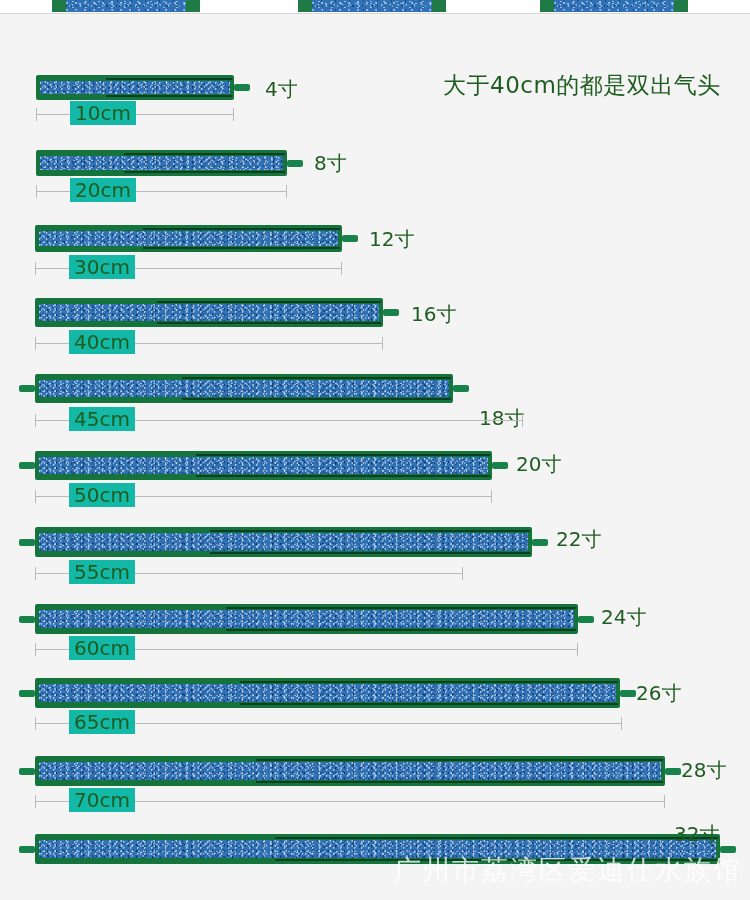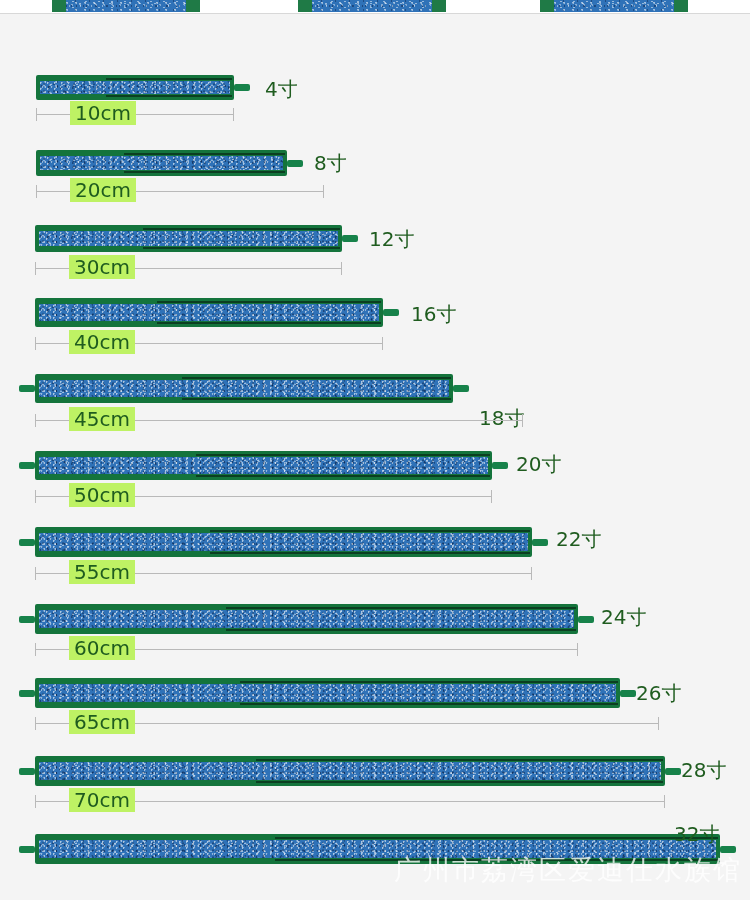--- a/index.html
+++ b/index.html
@@ -151,21 +151,21 @@
     width: 1px;
     height: 13px;
     background: #b9b9b9;
   }
   .dim .cap.l { left: 0; }
   .dim .cap.r { right: 0; }
   .dim .val {
     position: absolute;
     top: -6px;
     left: 34px;
-    background: #bef264;
+    background: #14b8a6;
     padding: 0 5px;
     color: #1f5c1f;
     font-size: 20px;
     white-space: nowrap;
     font-family: "DejaVu Sans", sans-serif;
   }
 
   .watermark {
     position: absolute;
     color: rgba(255,255,255,.78);
@@ -194,20 +194,21 @@
     <div class="photo-thumb" style="left: 540px; width: 148px;">
       <div class="pbar"></div>
       <div class="pcap l"></div>
       <div class="pcap r"></div>
     </div>
   </div>
 <div class="strip-rule"></div>
 
 <div class="chart">
 
+  <div class="headline" id="headline" style="left: 443px; top: 56px;">大于40cm的都是双出气头</div>
 
   <div id="rows-host">
       <div class="row">
         <div class="stone" style="left: 36px; top: 61px; width: 198px; height: 25px;">
           <div class="core"></div>
           <div class="seam"></div>
           <div class="seam b"></div>
         </div>
         <div class="nozzle" style="left: 234px; top: 70px;"></div>
         <div class="size-label" style="left: 265px; top: 62px;">4寸</div>
@@ -219,21 +220,21 @@
         </div>
       </div>
       <div class="row">
         <div class="stone" style="left: 36px; top: 136px; width: 251px; height: 26px;">
           <div class="core"></div>
           <div class="seam"></div>
           <div class="seam b"></div>
         </div>
         <div class="nozzle" style="left: 287px; top: 145.5px;"></div>
         <div class="size-label" style="left: 314px; top: 136px;">8寸</div>
-        <div class="dim" style="left: 36px; top: 170px; width: 251px; padding-left: 37px;">
+        <div class="dim" style="left: 36px; top: 170px; width: 251px;">
           <div class="line"></div>
           <div class="cap l"></div>
           <div class="cap r"></div>
           <div class="val">20cm</div>
         </div>
       </div>
       <div class="row">
         <div class="stone" style="left: 35px; top: 211px; width: 307px; height: 27px;">
           <div class="core"></div>
           <div class="seam"></div>
@@ -297,21 +298,21 @@
       </div>
       <div class="row">
         <div class="stone" style="left: 35px; top: 513px; width: 497px; height: 30px;">
           <div class="core"></div>
           <div class="seam"></div>
           <div class="seam b"></div>
         </div>
         <div class="nozzle" style="left: 532px; top: 524.5px;"></div>
         <div class="nozzle" style="left: 19px; top: 524.5px;"></div>
         <div class="size-label" style="left: 556px; top: 512px;">22寸</div>
-        <div class="dim" style="left: 35px; top: 552px; width: 497px;">
+        <div class="dim" style="left: 35px; top: 552px; width: 428px;">
           <div class="line"></div>
           <div class="cap l"></div>
           <div class="cap r"></div>
           <div class="val">55cm</div>
         </div>
       </div>
       <div class="row">
         <div class="stone" style="left: 35px; top: 590px; width: 543px; height: 30px;">
           <div class="core"></div>
           <div class="seam"></div>
@@ -329,21 +330,21 @@
       </div>
       <div class="row">
         <div class="stone" style="left: 35px; top: 664px; width: 585px; height: 30px;">
           <div class="core"></div>
           <div class="seam"></div>
           <div class="seam b"></div>
         </div>
         <div class="nozzle" style="left: 620px; top: 675.5px;"></div>
         <div class="nozzle" style="left: 19px; top: 675.5px;"></div>
         <div class="size-label" style="left: 636px; top: 666px;">26寸</div>
-        <div class="dim" style="left: 35px; top: 702px; width: 587px; padding-left: 37px;">
+        <div class="dim" style="left: 35px; top: 702px; width: 587px;">
           <div class="line"></div>
           <div class="cap l"></div>
           <div class="cap r"></div>
           <div class="val">65cm</div>
         </div>
       </div>
       <div class="row">
         <div class="stone" style="left: 35px; top: 742px; width: 630px; height: 30px;">
           <div class="core"></div>
           <div class="seam"></div>

